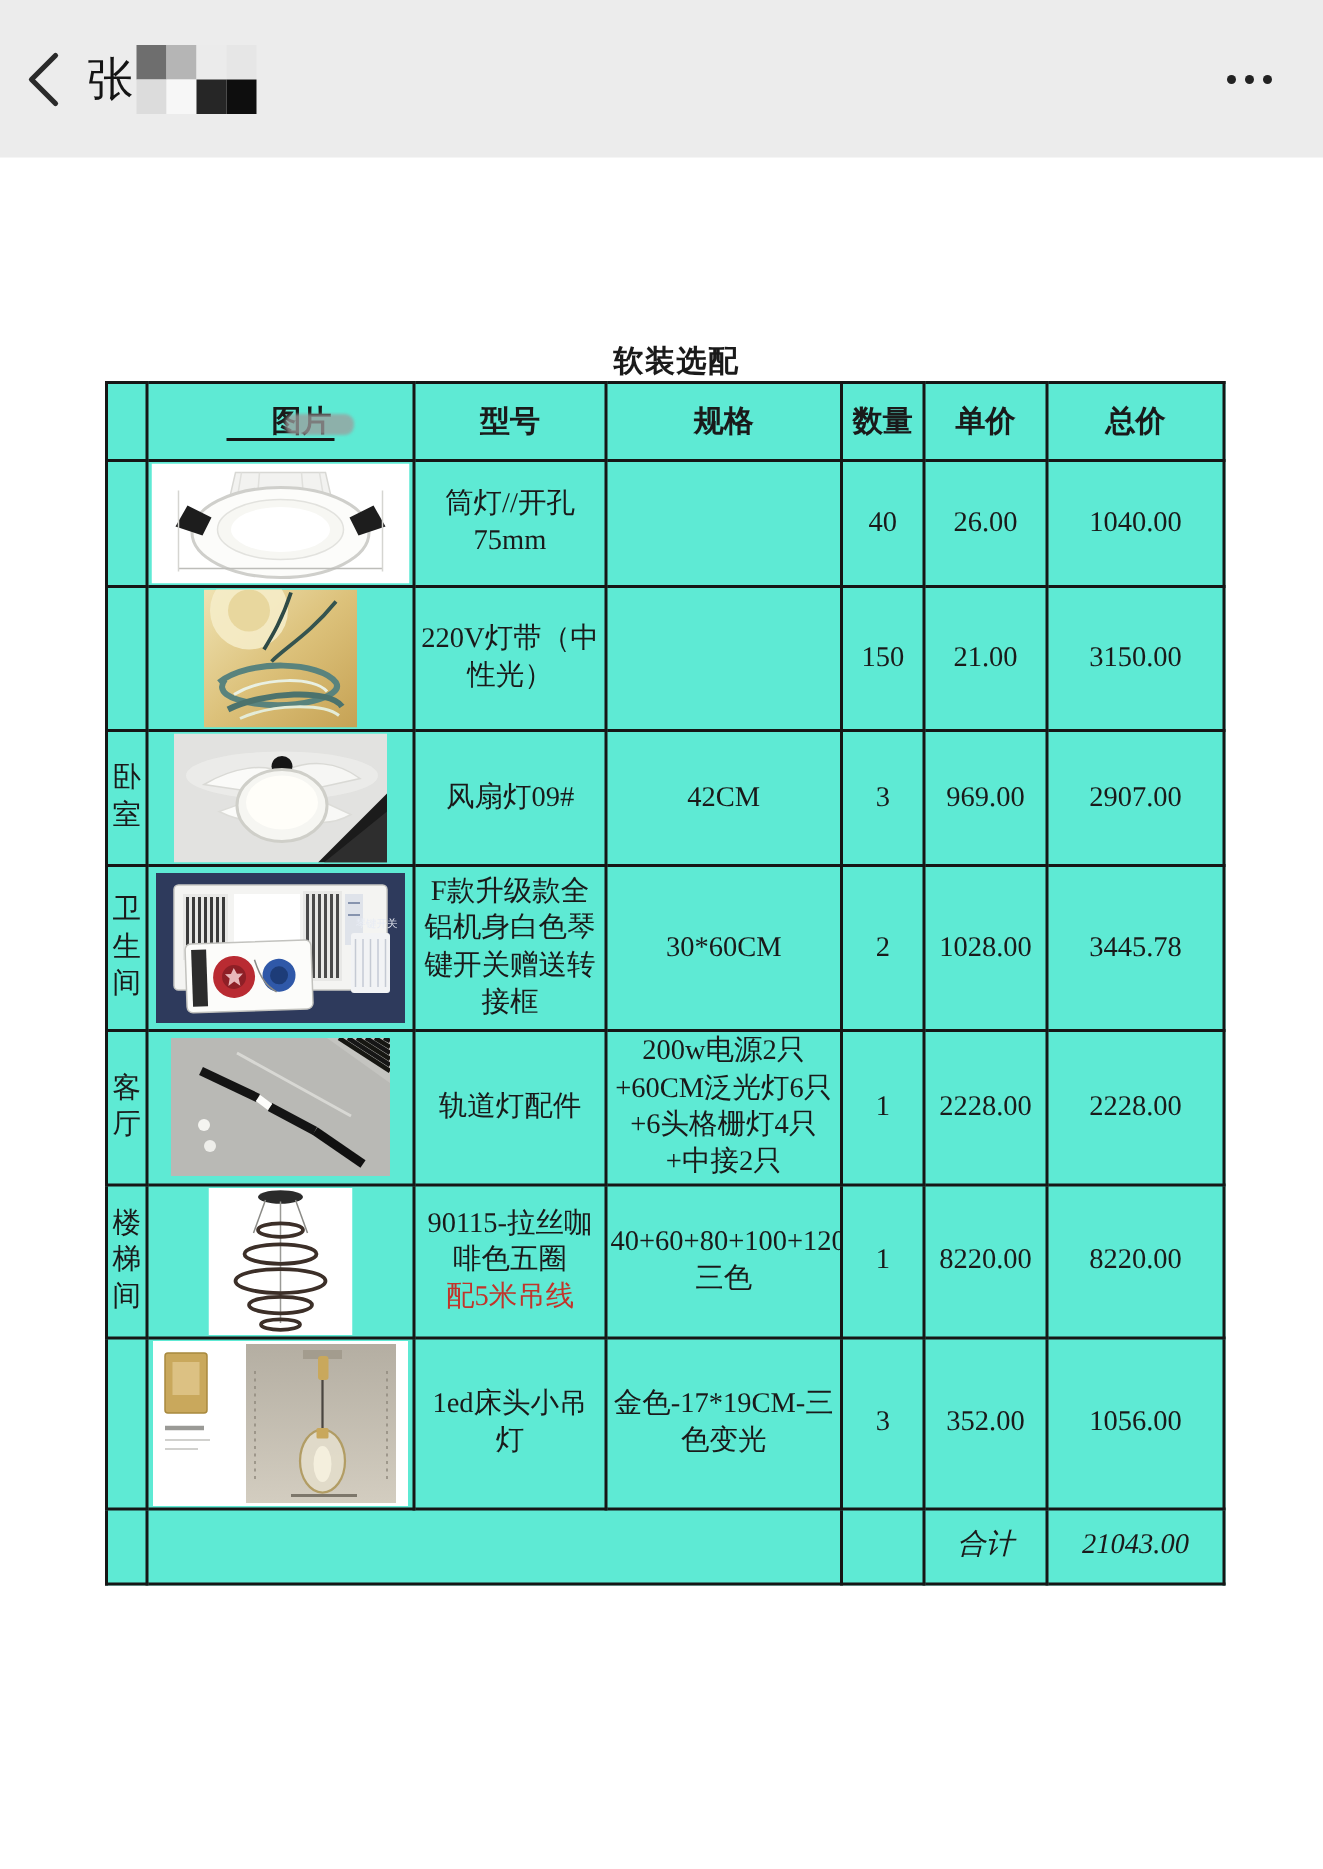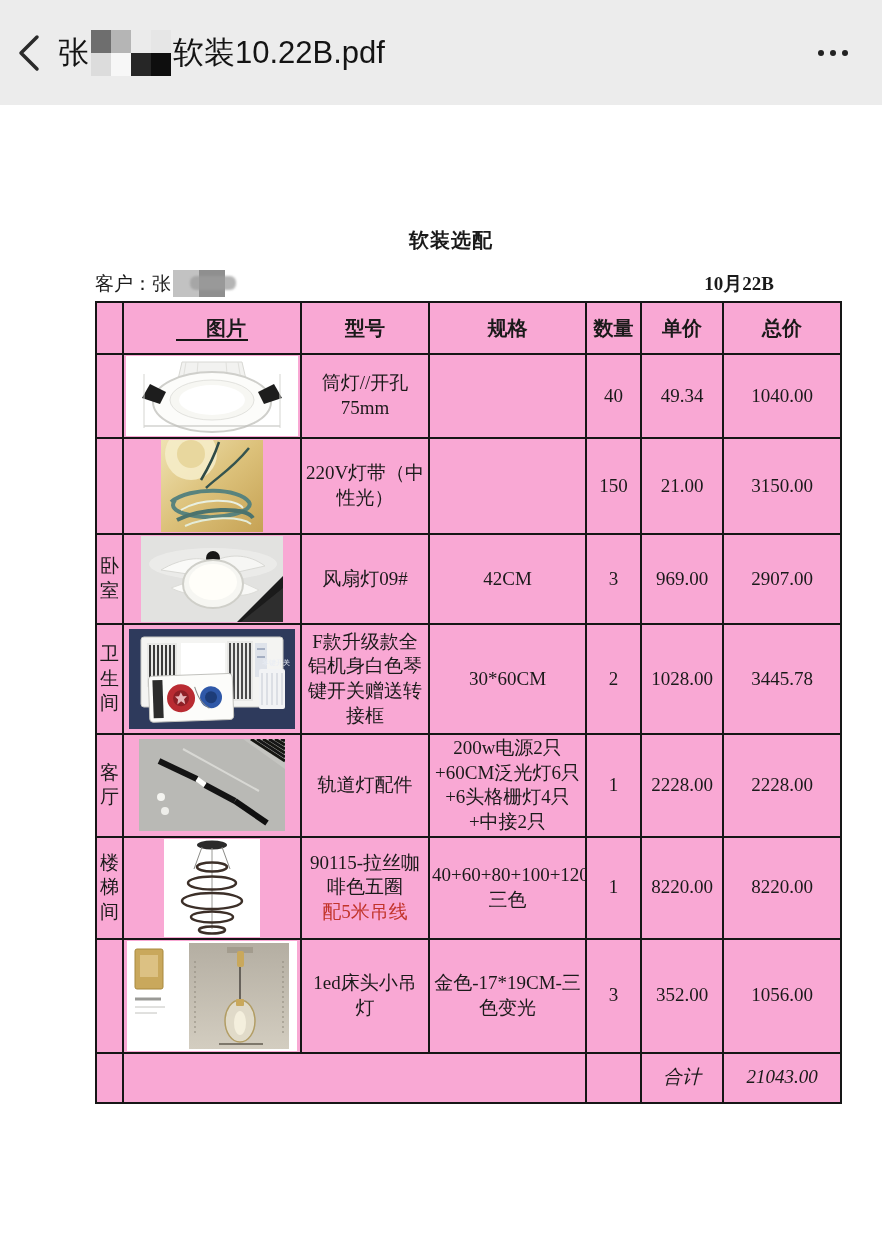--- a/index.html
+++ b/index.html
@@ -21,22 +21,22 @@
   .menu-btn{margin-left:auto;margin-right:24px;display:flex;gap:6px;align-items:center;cursor:pointer;padding:10px;}
   .menu-btn i{width:6px;height:6px;border-radius:50%;background:#222;display:block;}
   
   .doc{position:absolute;left:10px;top:105px;width:882px;}
   .doc-title{margin-top:122px;text-align:center;font-size:20px;font-weight:bold;letter-spacing:1px;}
   .cust-line{margin:16px 0 4px 85px;width:745px;display:flex;justify-content:space-between;align-items:flex-end;font-size:19px;}
   .cust-left{display:flex;align-items:center;}
   .mosaic2{display:inline-grid;grid-template-columns:1fr 1fr;width:52px;height:27px;margin-left:2px;}
   .doc-date{font-weight:bold;padding-right:66px;font-size:19px;}
   table.items{
-    margin-left:85px;width:745px;border-collapse:collapse;table-layout:fixed;
-    background:#f9a8d4;
+    margin-left:60px;width:745px;border-collapse:collapse;table-layout:fixed;
+    background:#5eead4;
   }
   table.items td,table.items th{
     border:2px solid #161616;text-align:center;vertical-align:middle;
     padding:1px 2px;font-weight:normal;font-size:19px;line-height:1.3;
     overflow:hidden;
   }
   table.items th{font-weight:bold;font-size:20px;}
   td.room{padding:0;font-size:18px;line-height:1.35;}
   td.img-cell{padding:2px 1px;}
   td.spec{font-size:16px;line-height:1.3;font-family:Liberation Serif, serif;}
@@ -62,42 +62,31 @@
     <span class="mosaic">
         <i style="background:#6e6e6e"></i>
         <i style="background:#b5b5b5"></i>
         <i style="background:#ebebeb"></i>
         <i style="background:#e6e6e6"></i>
         <i style="background:#dcdcdc"></i>
         <i style="background:#f7f7f7"></i>
         <i style="background:#262626"></i>
         <i style="background:#0e0e0e"></i>
       </span>
-    <span>软装10.22B.pdf</span>
   </div>
   <div class="menu-btn">
     <i></i>
       <i></i>
       <i></i>
   </div>
 </div>
 
 <div class="doc">
   <div class="doc-title">软装选配</div>
 
-  <div class="cust-line">
-    <span class="cust-left">
-      <span>客户：张</span>
-      <span class="mosaic2">
-          <i style="background:#c2c2c2"></i>
-          <i style="background:#8f8f8f"></i>
-        </span>
-    </span>
-    <span class="doc-date">10月22B</span>
-  </div>
 
   <table class="items">
     <colgroup>
       <col style="width:27px">
         <col style="width:178px">
         <col style="width:128px">
       <col style="width:157px">
         <col style="width:55px">
         <col style="width:82px">
         <col style="width:118px">
@@ -132,21 +121,21 @@
       <polygon points="148,28 132,36 138,48 156,42" fill="#1d1d1d"></polygon>
       <line x1="18" y1="70" x2="154" y2="70" stroke="#bdbdb9"></line>
                 <line x1="18" y1="18" x2="18" y2="72" stroke="#d5d5d1"></line>
                 <line x1="154" y1="18" x2="154" y2="72" stroke="#d5d5d1"></line>
     </svg>
             </span>
           </td>
           <td class="model">筒灯//开孔75mm</td>
           <td class="spec"></td>
           <td class="qty">40</td>
-          <td class="unit">49.34</td>
+          <td class="unit">26.00</td>
           <td class="total">1040.00</td>
         </tr>
         <tr style="height: 96px;">
           <td class="room"></td>
           <td class="img-cell">
             <span class="photo-wrap">
               <svg width="102" height="92" viewBox="0 0 102 92">
       <defs>
                   <linearGradient id="amb" x1="0" y1="0" x2="1" y2="1">
         <stop offset="0" stop-color="#efe2b2"></stop>

